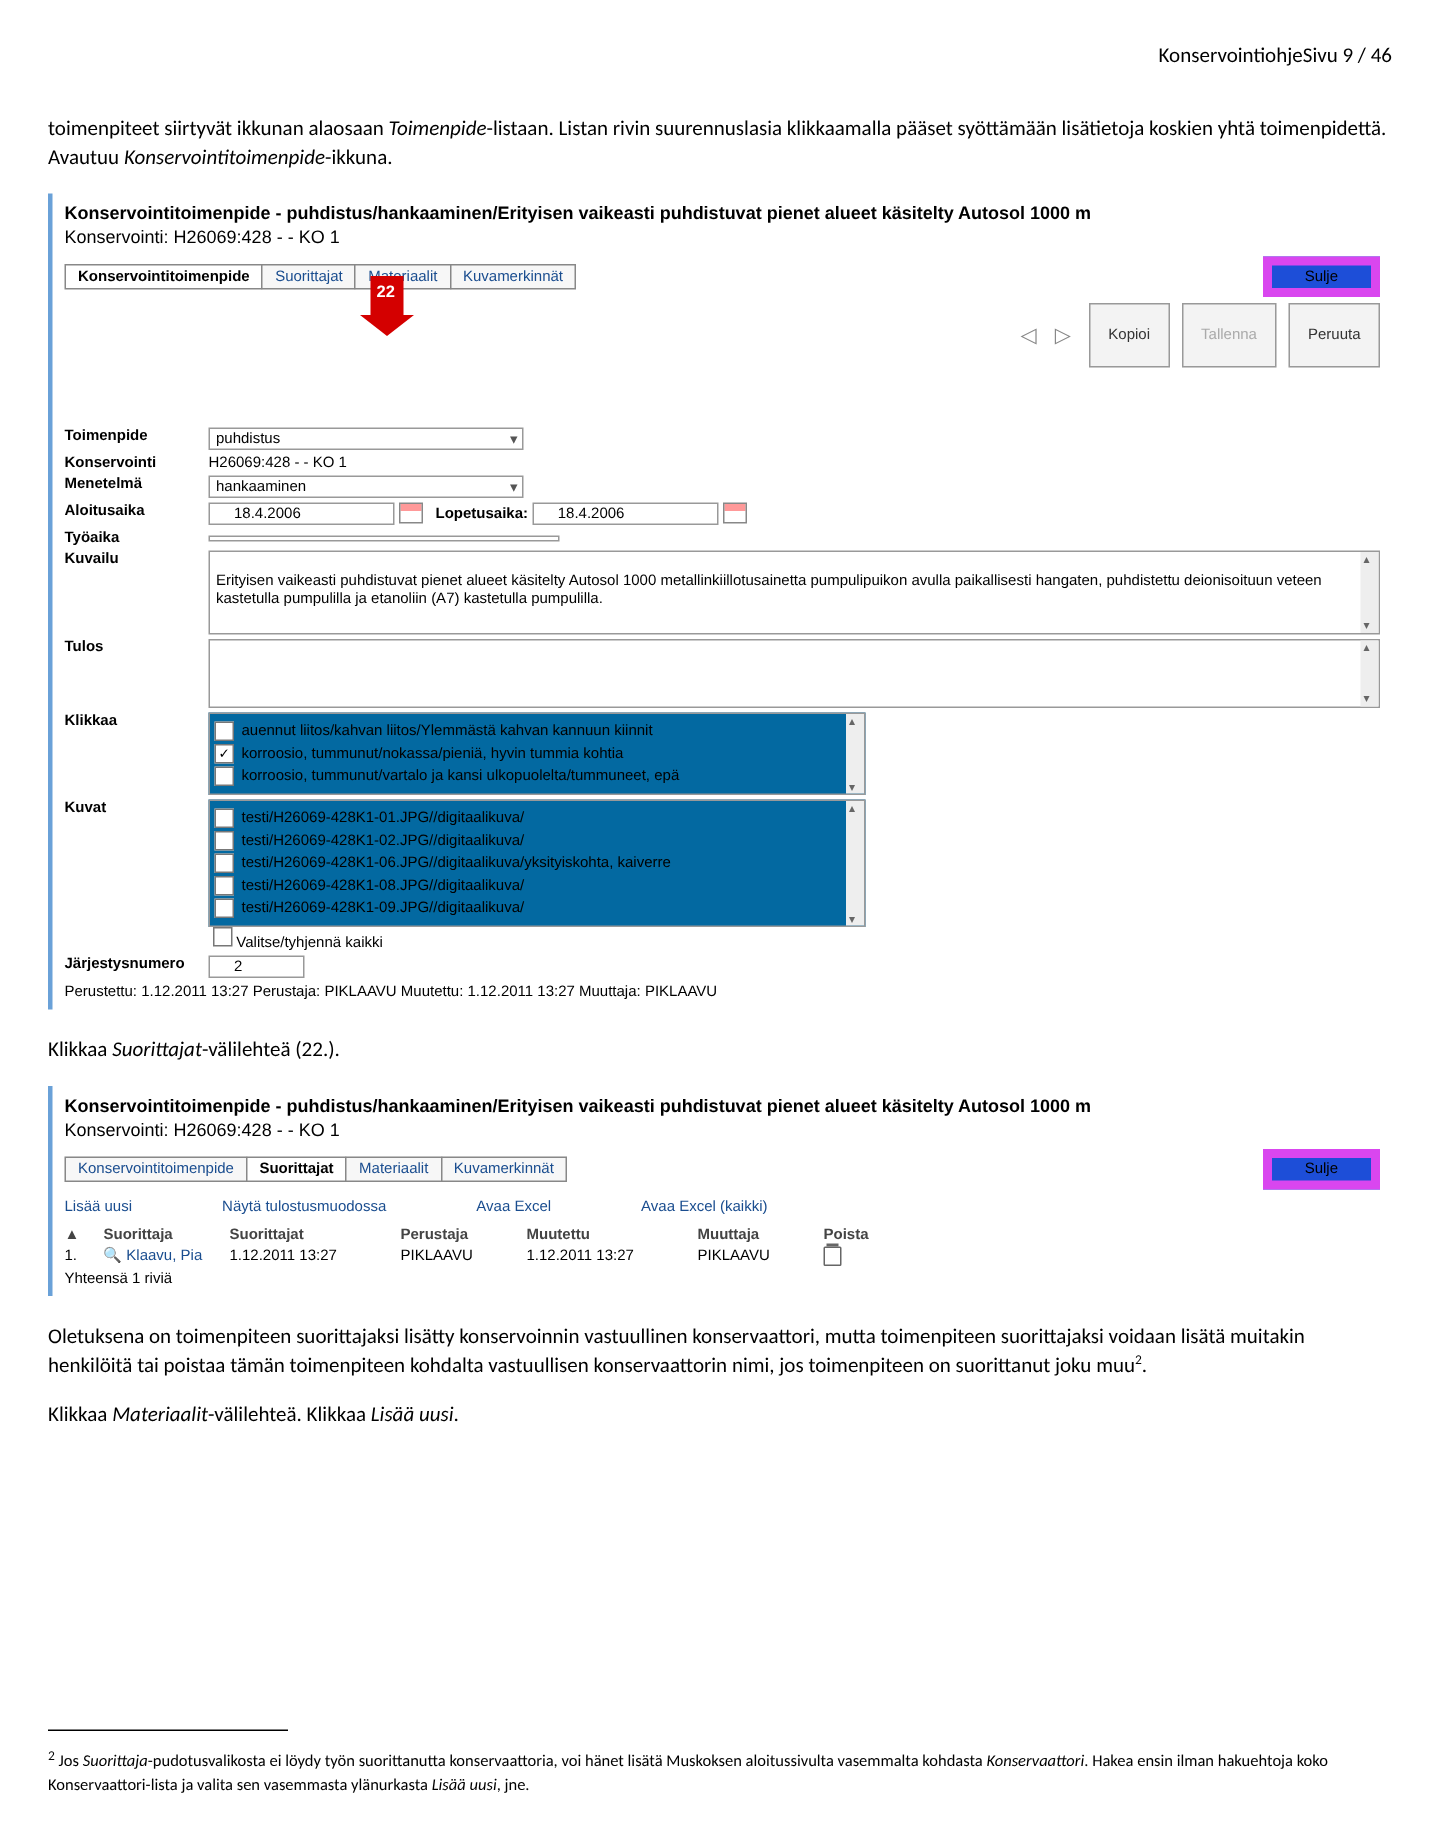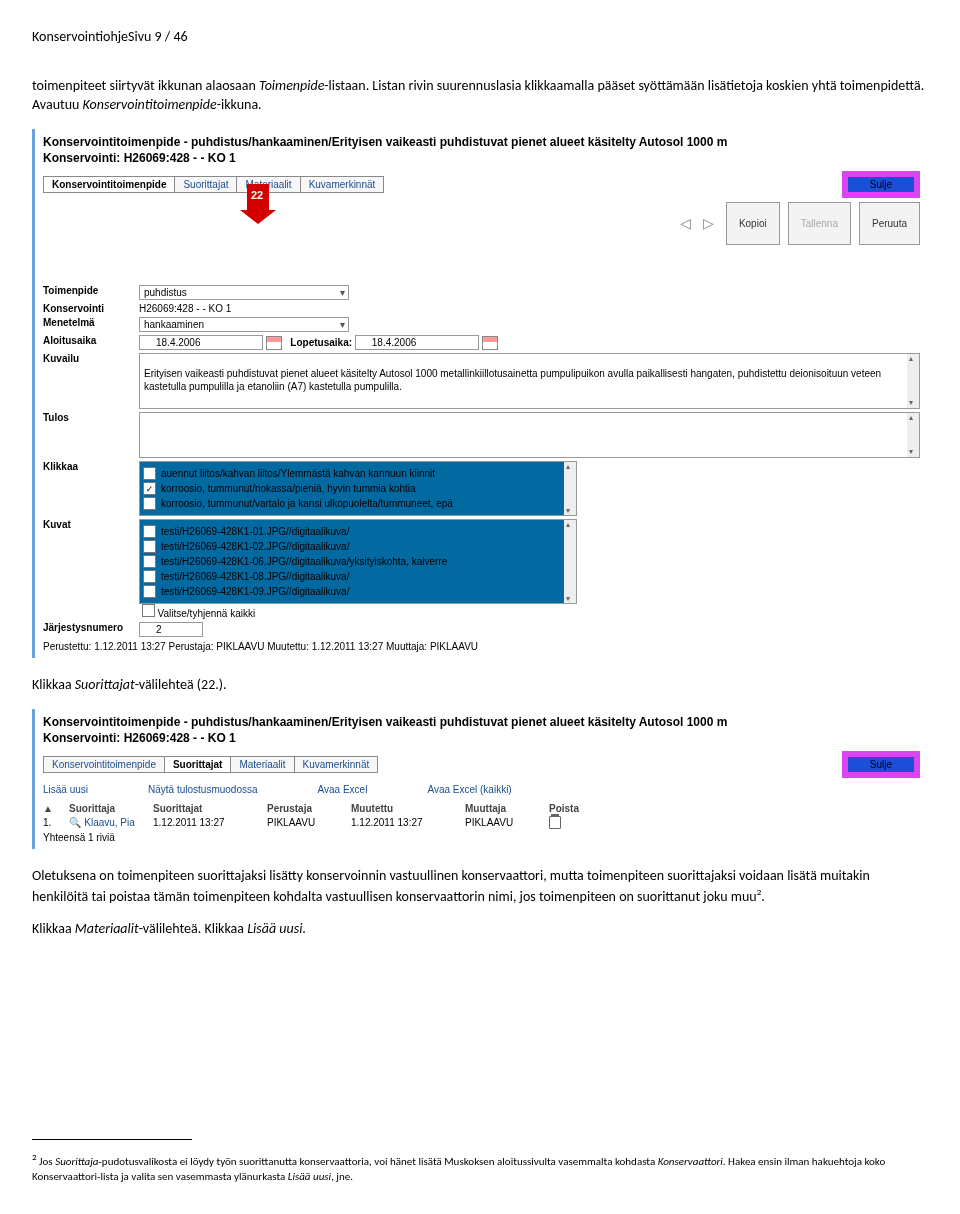--- a/index.html
+++ b/index.html
@@ -1,21 +1,21 @@
 <!DOCTYPE html>
 <html><head>
 <meta charset="utf-8">
 <style>
   body{font-family:Calibri,Arial,sans-serif;font-size:14px;color:#000;margin:0;padding:28px 32px;background:#fff;width:896px}
-  .hdr{display:flex;justify-content:flex-start;margin-bottom:32px;font-size:14px}
+  .hdr{display:flex;justify-content:flex-end;margin-bottom:32px;font-size:14px}
   .para{margin:10px 0 14px;line-height:1.35}
   .ital{font-style:italic}
   .shot{border-left:3px solid #6aa1d8;background:#fff;margin:8px 0 18px;padding:6px 8px 6px 8px;font-family:Verdana,Arial,sans-serif;font-size:11px;position:relative}
   .shot-title{font-weight:bold;font-size:12px;margin-bottom:2px}
-  .shot-sub{font-weight:bold;font-size:12px;margin-bottom:6px}
+  .shot-sub{font-weight:normal;font-size:12px;margin-bottom:6px}
   .tabbar{display:flex;align-items:center;gap:0;margin-bottom:4px}
   .tab{border:1px solid #888;padding:2px 8px;font-size:10px;background:#f7f7f7;color:#1a4d8f;margin-right:-1px}
   .tab.active{background:#fff;font-weight:bold;color:#000}
   .sulje{margin-left:auto;border:6px solid #d946ef;padding:2px 22px;font-size:10px;background:#1d4ed8}
   .btnrow{display:flex;justify-content:flex-end;gap:8px;margin:4px 0 6px;align-items:center}
   .navico{color:#888;font-size:14px;margin-right:4px}
   .sbtn{border:1px solid #999;background:#f3f3f3;padding:15px 12px;font-size:10px;color:#333}
   .sbtn.dis{color:#aaa}
   .arrow{position:absolute;left:212px;top:55px;width:22px;height:26px;background:#d40000}
   .arrow:after{content:"";position:absolute;left:-7px;top:26px;border-left:18px solid transparent;border-right:18px solid transparent;border-top:14px solid #d40000}
@@ -96,20 +96,24 @@
       </div>
     <div class="frow">
         <div class="flab">Aloitusaika</div>
         <div class="fval">
       <span class="inp sm">18.4.2006</span><span class="dateico"></span>
       &nbsp;&nbsp;<b>Lopetusaika:</b>
       <span class="inp sm">18.4.2006</span><span class="dateico"></span>
     </div>
       </div>
     <div class="frow">
+        <div class="flab">Työaika</div>
+        <div class="fval"><span class="inp"></span></div>
+      </div>
+    <div class="frow">
         <div class="flab">Kuvailu</div>
         <div class="fval">
           <div class="ta"><span>Erityisen vaikeasti puhdistuvat pienet alueet käsitelty Autosol 1000 metallinkiillotusainetta pumpulipuikon avulla paikallisesti hangaten, puhdistettu deionisoituun veteen kastetulla pumpulilla ja etanoliin (A7) kastetulla pumpulilla.</span><div class="scroll"></div></div>
         </div>
       </div>
     <div class="frow">
         <div class="flab">Tulos</div>
         <div class="fval">
           <div class="ta" style="min-height:16px">
             <div class="scroll"></div>

